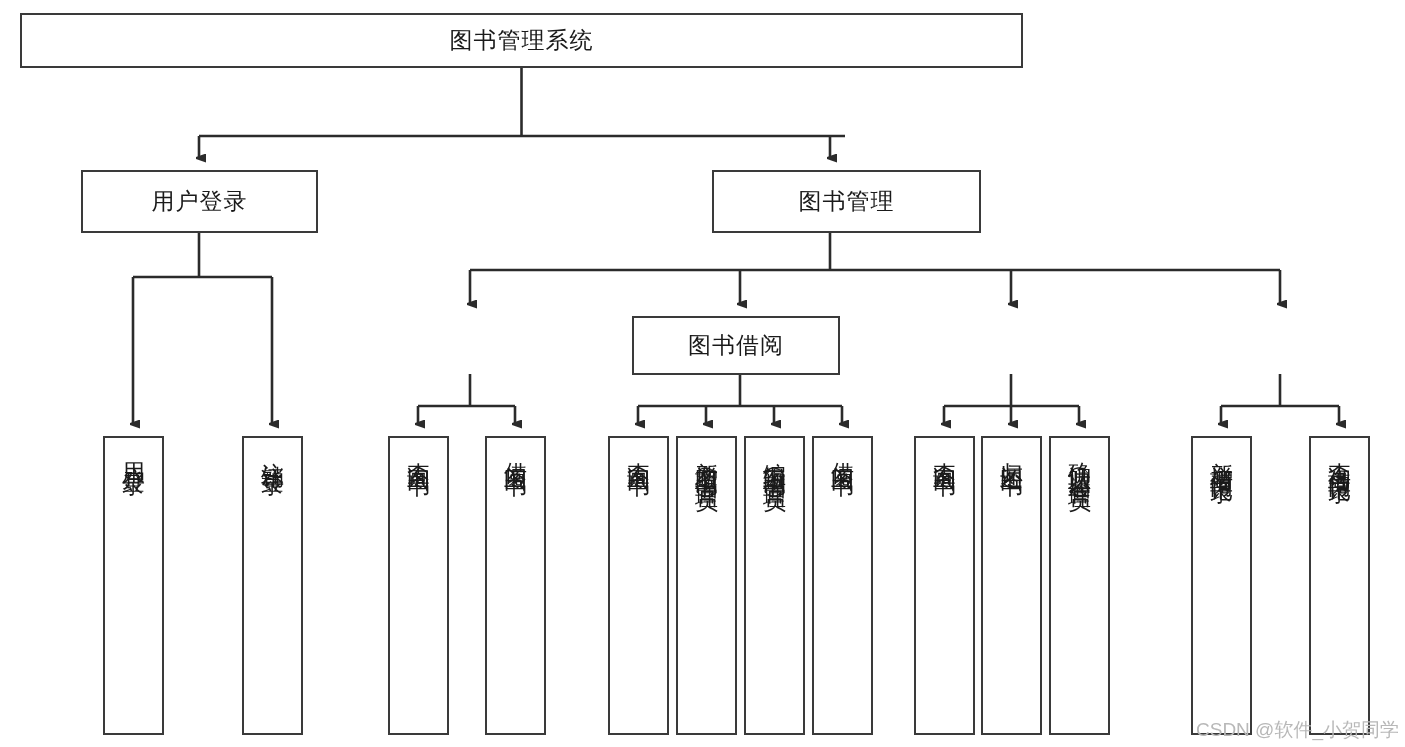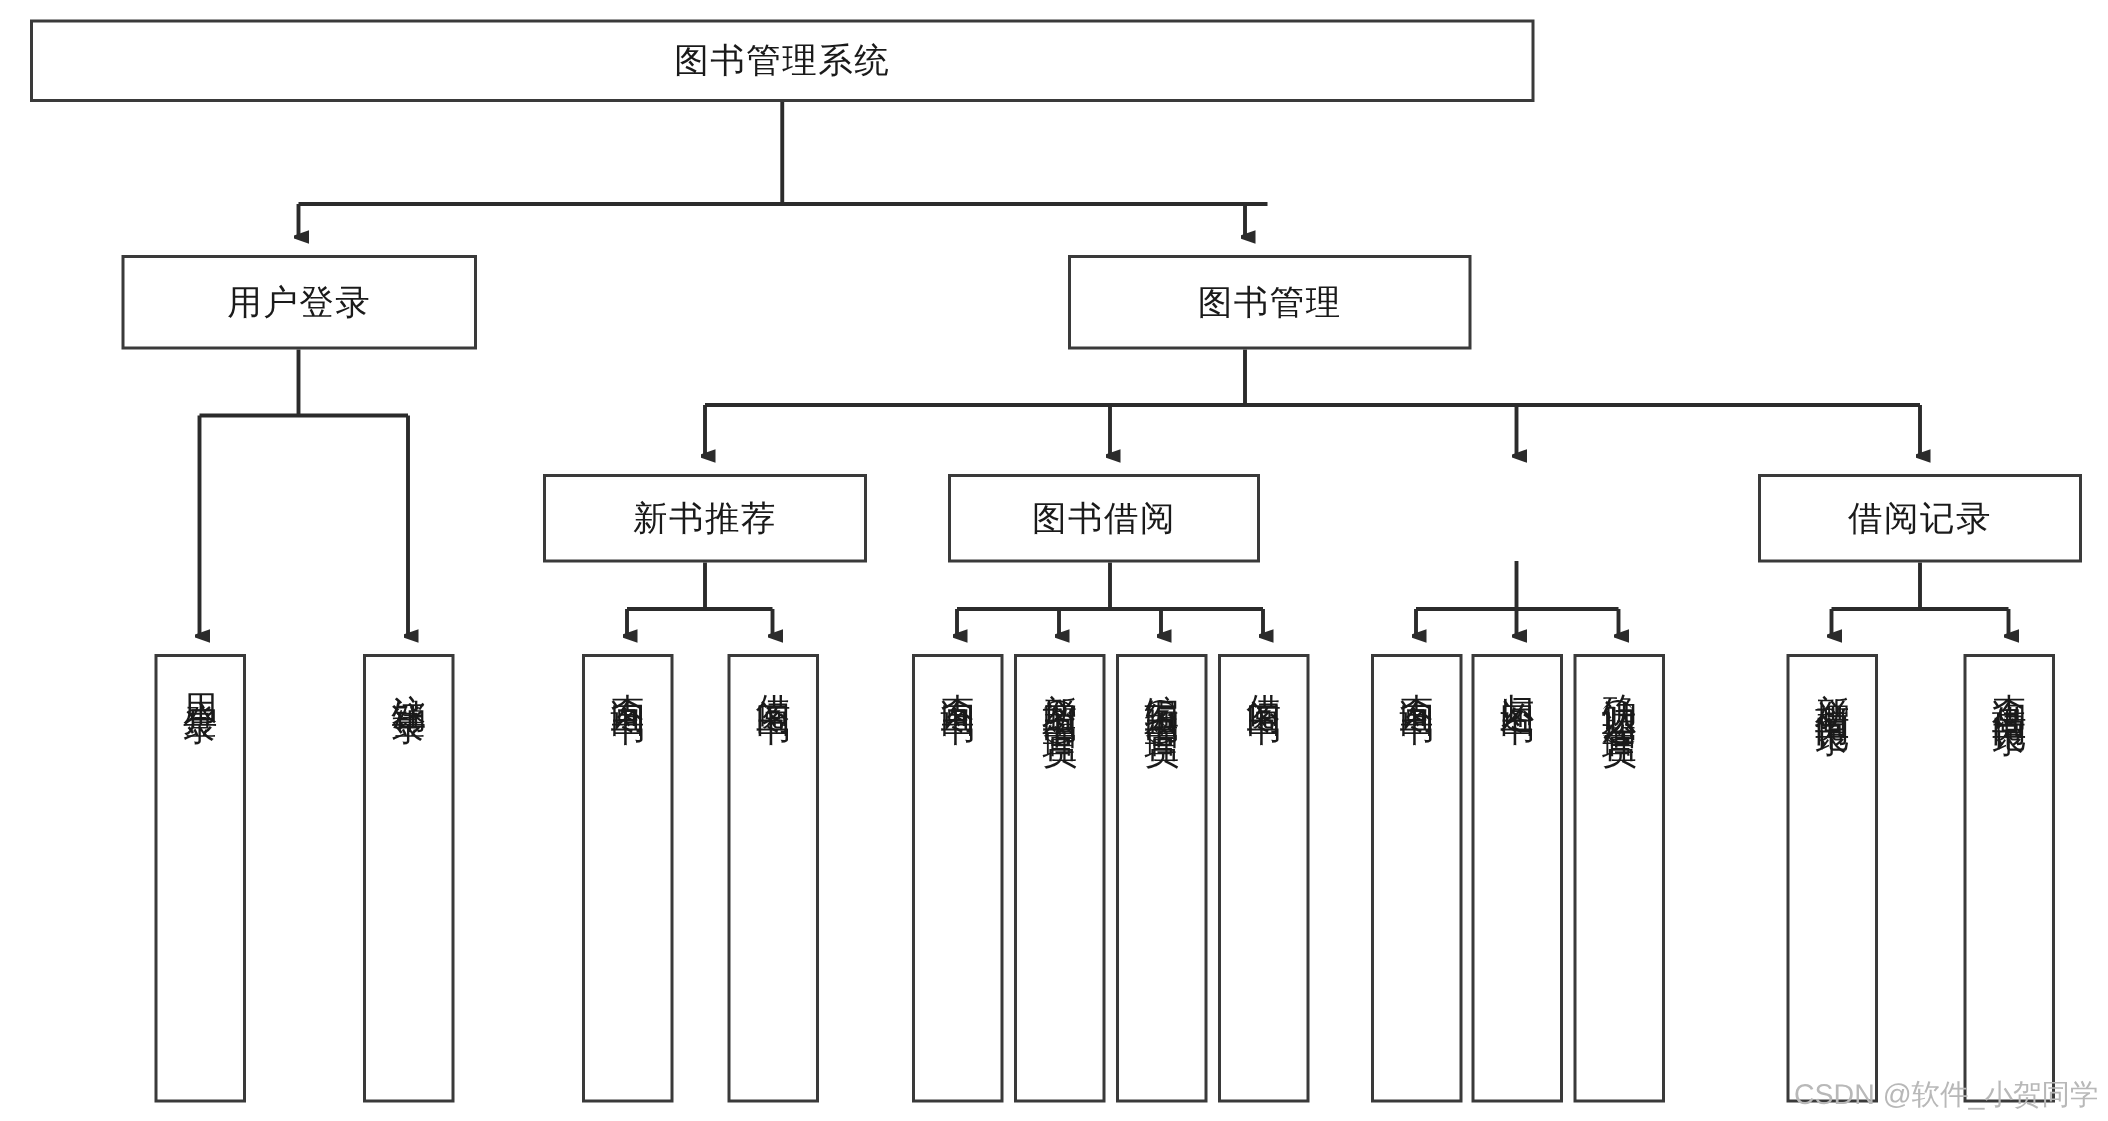--- a/index.html
+++ b/index.html
@@ -120,28 +120,22 @@
     <span>图书管理系统</span>
   </div>
 
   <div class="node-box node-h" style="left:81px; top:170px; width:237px; height:63px;">
     <span>用户登录</span>
   </div>
   <div class="node-box node-h" style="left:712px; top:170px; width:269px; height:63px;">
     <span>图书管理</span>
   </div>
 
-  <div class="node-box node-h" style="left:362px; top:316px; width:216px; height:59px;">
-    <span>新书推荐</span>
-  </div>
   <div class="node-box node-h" style="left:632px; top:316px; width:208px; height:59px;">
     <span>图书借阅</span>
-  </div>
-  <div class="node-box node-h" style="left:1172px; top:316px; width:216px; height:59px;">
-    <span>借阅记录</span>
   </div>
 
   <div class="node-box leaf-box" style="left:103px; top:436px; width:61px; height:299px;">
     <span class="node-v">用户登录</span>
   </div>
   <div class="node-box leaf-box" style="left:242px; top:436px; width:61px; height:299px;">
     <span class="node-v">注销登录</span>
   </div>
 
   <div class="node-box leaf-box" style="left:388px; top:436px; width:61px; height:299px;">

